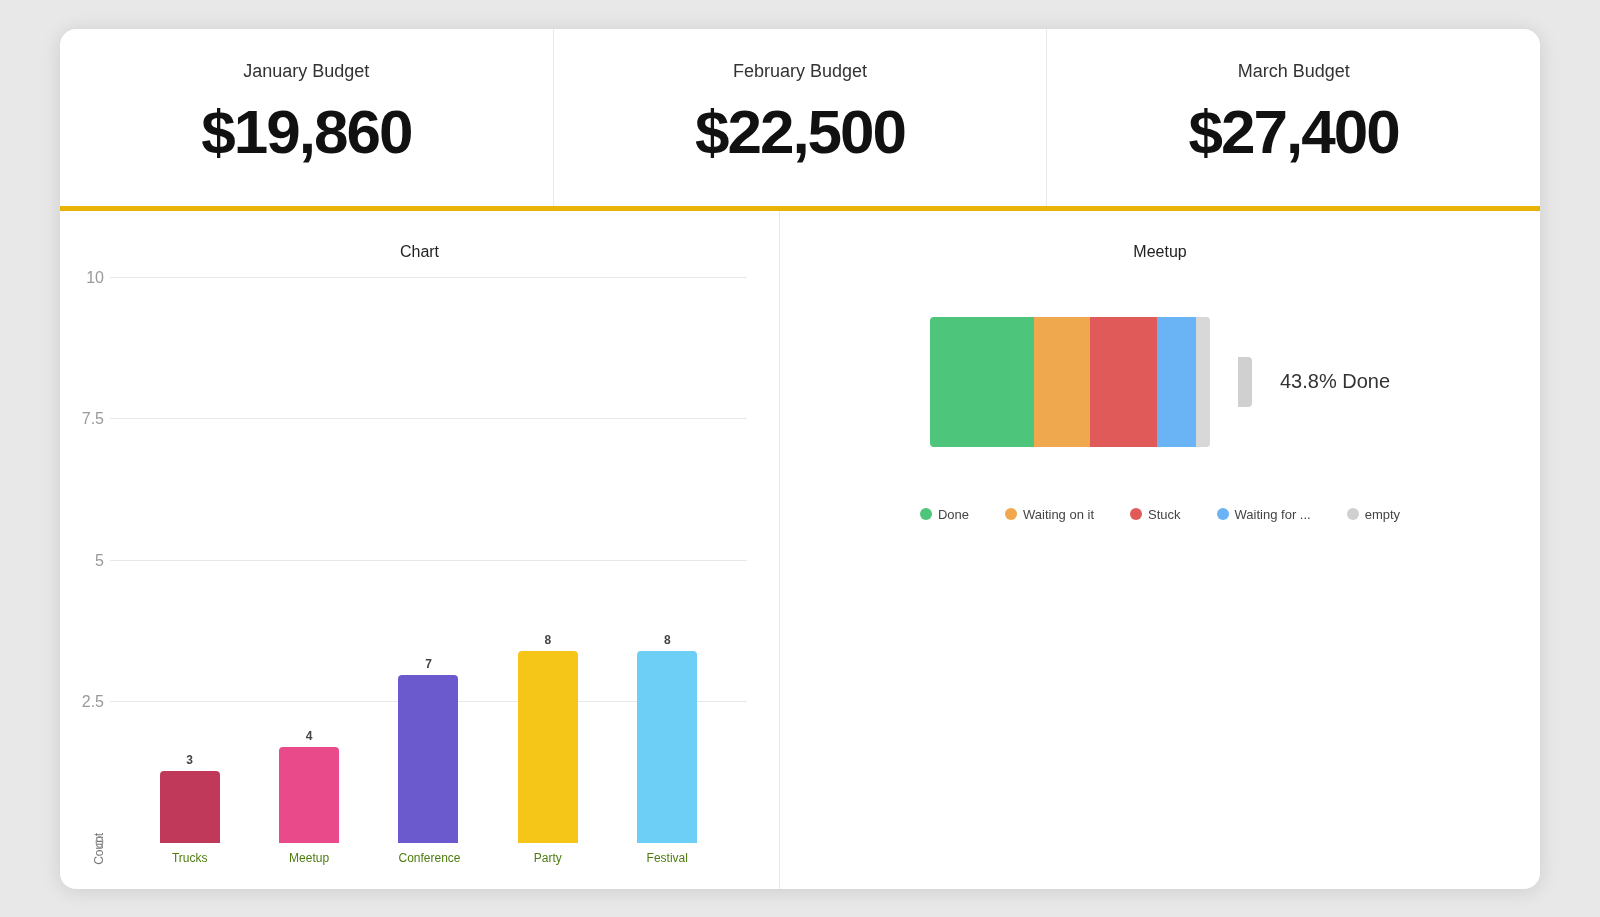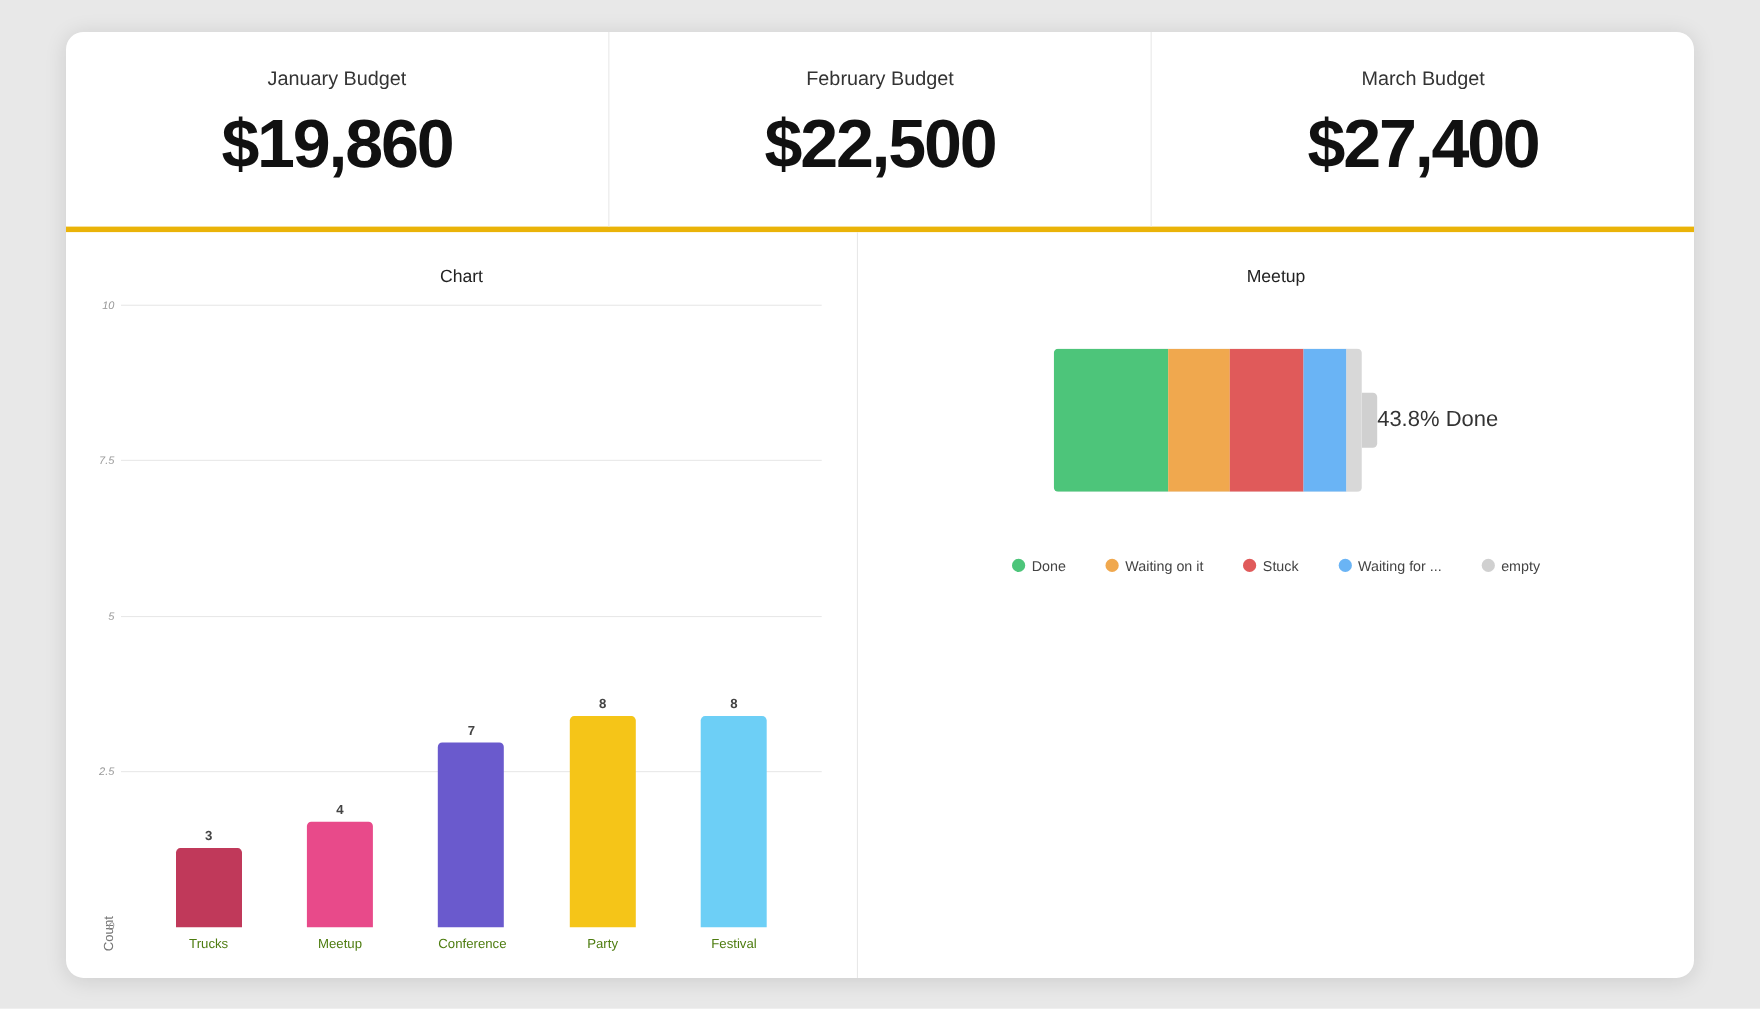--- a/index.html
+++ b/index.html
@@ -107,28 +107,27 @@
       justify-content: space-between;
     }
     .y-grid-row {
       display: flex;
       flex-direction: row;
       align-items: flex-end;
       height: 0;
       border-top: 1px solid #e8e8e8;
     }
     .y-tick {
-      font-size: 10px;
+      font-size: 16px;
       color: #999;
       position: absolute;
       left: -36px;
       transform: translateY(50%);
       width: 30px;
       text-align: right;
-      font-style: italic;
     }
     .bars-row {
       position: absolute;
       bottom: 0;
       left: 0;
       right: 0;
       top: 0;
       display: flex;
       flex-direction: row;
       align-items: flex-end;
@@ -168,21 +167,21 @@
       padding: 32px 48px;
       display: flex;
       flex-direction: column;
       align-items: center;
     }
     .battery-visual-row {
       display: flex;
       flex-direction: row;
       align-items: center;
       margin-top: 40px;
-      gap: 0;
+      gap: 28px;
     }
     .battery-container {
       position: relative;
       width: 280px;
       height: 130px;
       background: #f0f0f0;
       border-radius: 4px;
       overflow: hidden;
       display: flex;
       flex-direction: row;

